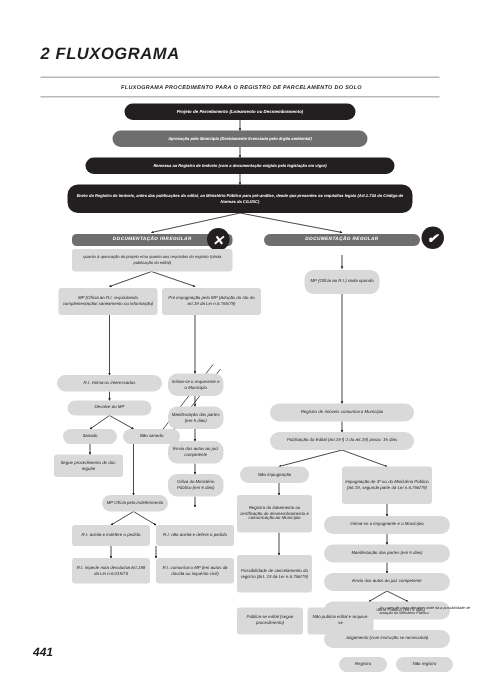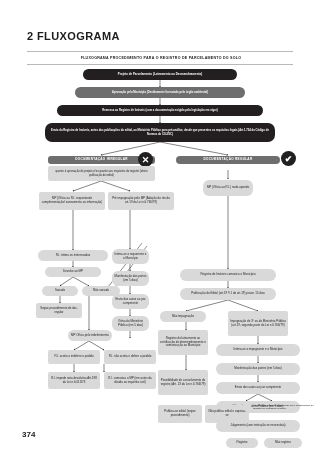--- a/index.html
+++ b/index.html
@@ -4,21 +4,21 @@
 <style>
   html,body{margin:0;padding:0;}
   body{
     width:320px;height:454px;
     background:#ffffff;
     font-family:"Liberation Sans", sans-serif;
     overflow:hidden;
     position:relative;
     color:#1a1a1a;
   }
-  #page{position:absolute;left:0;top:0;width:320px;height:454px;}
+  #page{position:absolute;left:0;top:0;width:320px;height:454px;font-style:italic;}
 
   
   .chapter-title{
     position:absolute;left:27px;top:30px;
     font-size:11px;font-weight:bold;letter-spacing:.4px;
     color:#1d1d1b;
   }
   .subtitle{
     position:absolute;left:30px;top:56px;width:262px;
     text-align:center;
@@ -83,21 +83,21 @@
 <body>
 
 <div id="page">
 
   <div class="chapter-title">2 FLUXOGRAMA</div>
 
   <div class="rule" id="rule-top"></div>
   <div class="subtitle">FLUXOGRAMA PROCEDIMENTO PARA O REGISTRO DE PARCELAMENTO DO SOLO</div>
   <div class="rule" id="rule-bot"></div>
 
-  <div class="page-number">374</div>
+  <div class="page-number">441</div>
 
   <svg id="wires" viewBox="0 0 320 454">
     <defs>
       <marker id="ar" markerWidth="4" markerHeight="4" refX="2.6" refY="1.6" orient="auto">
         <path d="M0,0 L3.2,1.6 L0,3.2 z" fill="#231f20"></path>
       </marker>
     </defs>
     <g stroke="#231f20" stroke-width="0.55" fill="none" marker-end="url(#ar)">
       <line x1="160" y1="80" x2="160" y2="87"></line>
       <line x1="160" y1="98" x2="160" y2="105"></line>

